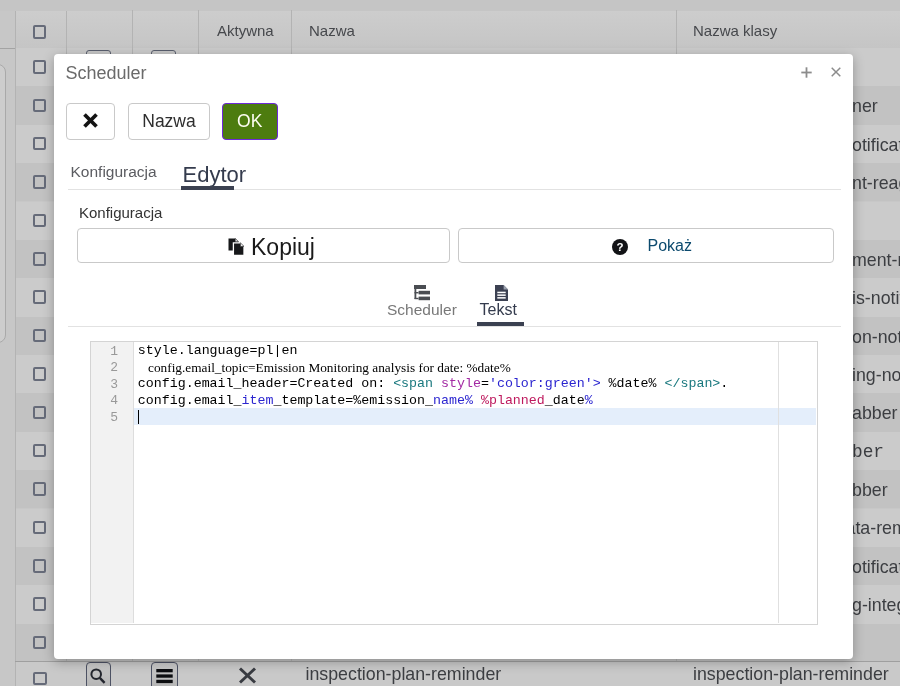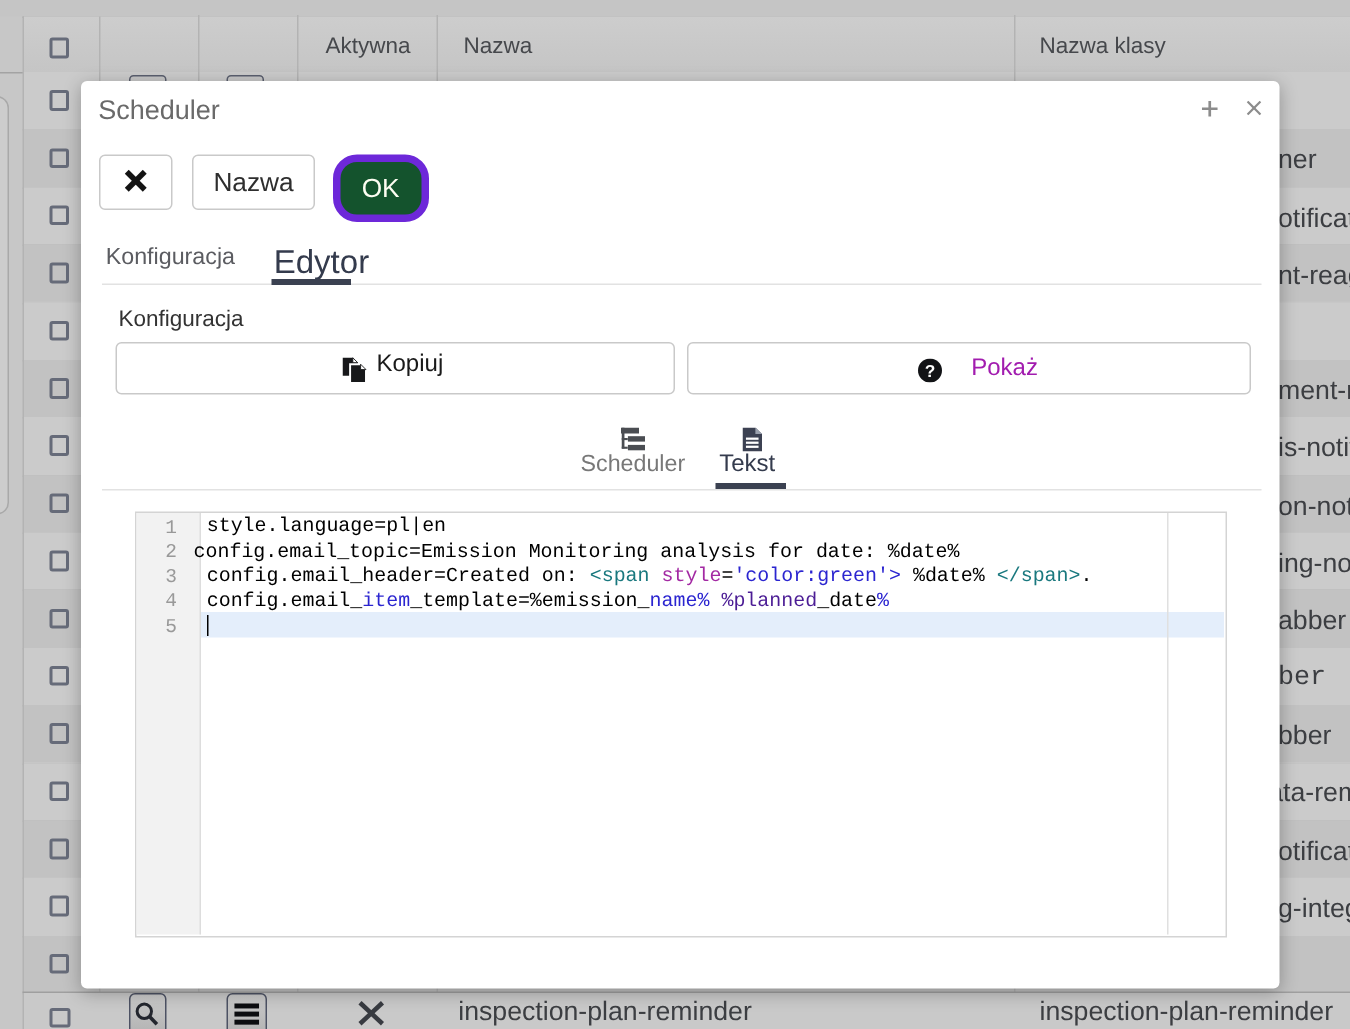--- a/index.html
+++ b/index.html
@@ -143,44 +143,44 @@
 </svg>
 
 <div class="abs" style="left:66.4px;top:103px;width:47px;height:34.5px;border:1px solid #c9c9c9;border-radius:4px;background:#fff;">
   <svg width="15" height="15" viewBox="0 0 15 15" style="position:absolute;left:16px;top:8.8px;">
     <line x1="1.5" y1="1.5" x2="13.5" y2="13.5" stroke="#131313" stroke-width="3.7"></line>
     <line x1="13.5" y1="1.5" x2="1.5" y2="13.5" stroke="#131313" stroke-width="3.7"></line>
   </svg>
 </div>
 <div class="abs" style="left:128px;top:103px;width:80px;height:34.5px;border:1px solid #c9c9c9;border-radius:4px;background:#fff;
      display:flex;align-items:center;justify-content:center;font-size:17.5px;color:#2e2e2e;">Nazwa</div>
-<div class="abs" style="left:222px;top:103px;width:53.5px;height:34.5px;border:5px solid #6d28d9;border-radius:16px;background:#14532d;
+<div class="abs" style="left:222px;top:103px;width:53.5px;height:34.5px;border:1px solid #6d28d9;border-radius:4px;background:#4d7c0f;
      display:flex;align-items:center;justify-content:center;font-size:17.5px;color:#fdfdf2;">OK</div>
 
 <div class="abs" style="left:70.5px;top:162.7px;font-size:15.5px;color:#5b5c61;">Konfiguracja</div>
 <div class="abs" style="left:182.5px;top:161.8px;font-size:22px;color:#343b4d;">Edytor</div>
 <div class="abs" style="left:68px;top:189px;width:773px;height:1px;background:#e2e2e2;"></div>
 <div class="abs" style="left:181px;top:186px;width:52.5px;height:4px;background:#3b4151;"></div>
 
 <div class="abs" style="left:79px;top:204.4px;font-size:15px;color:#333;">Konfiguracja</div>
 
 <div class="abs" style="left:77px;top:228px;width:371px;height:33px;border:1px solid #c9c9c9;border-radius:4px;background:#fff;"></div>
 <svg class="abs" style="left:227.5px;top:237.5px;" width="18" height="18" viewBox="0 0 18 18">
   <path d="M0.5 0.5 h6.7 l3.3 3.3 v8.7 h-10 z" fill="#17181a"></path>
   <path d="M7.2 0.5 l3.3 3.3 h-3.3 z" fill="#ffffff" stroke="#17181a" stroke-width="0.6"></path>
   <path d="M5.4 4.8 h7 l3.6 3.6 v8.9 h-10.6 z" fill="#17181a" stroke="#ffffff" stroke-width="1.3"></path>
   <path d="M12.4 4.8 l3.6 3.6 h-3.6 z" fill="#ffffff" stroke="#17181a" stroke-width="0.6"></path>
 </svg>
-<div class="abs" style="left:251px;top:233.8px;font-size:16px;color:#1a1a1a;">Kopiuj</div>
+<div class="abs" style="left:251px;top:233.8px;font-size:23px;color:#1a1a1a;">Kopiuj</div>
 <div class="abs" style="left:458px;top:228px;width:374px;height:33px;border:1px solid #c9c9c9;border-radius:4px;background:#fff;"></div>
 <svg class="abs" style="left:611.5px;top:239px;" width="16" height="16" viewBox="0 0 16 16">
   <circle cx="8" cy="8" r="8" fill="#121316"></circle>
   <text x="8" y="12.2" text-anchor="middle" font-family="Liberation Sans" font-size="11.5" font-weight="bold" fill="#ffffff">?</text>
 </svg>
-<div class="abs" style="left:633.5px;top:236.6px;font-size:16px;color:#a21caf;padding-left:14px;">Pokaż</div>
+<div class="abs" style="left:633.5px;top:236.6px;font-size:16px;color:#0c4a6e;padding-left:14px;">Pokaż</div>
 
 <svg class="abs" style="left:414px;top:285px;" width="17" height="16" viewBox="0 0 17 16">
   <rect x="0" y="0" width="12" height="4" fill="#4a4d52"></rect>
   <rect x="0.5" y="0" width="1.8" height="14" fill="#4a4d52"></rect>
   <rect x="0.5" y="7" width="4" height="1.4" fill="#4a4d52"></rect>
   <rect x="0.5" y="12.8" width="4" height="1.4" fill="#4a4d52"></rect>
   <rect x="4.6" y="5.8" width="11.4" height="3.6" fill="#4a4d52"></rect>
   <rect x="4.6" y="11.6" width="11.4" height="3.6" fill="#4a4d52"></rect>
 </svg>
 <div class="abs" style="left:387px;top:301.2px;font-size:15.5px;color:#787878;">Scheduler</div>
@@ -204,18 +204,18 @@
 
 <div id="gutter">
 <div class="abs" style="left:90px;width:28px;top:343.5px;text-align:right;font-family:'Liberation Mono',monospace;font-size:13px;color:#999;">1</div>
 <div class="abs" style="left:90px;width:28px;top:360.1px;text-align:right;font-family:'Liberation Mono',monospace;font-size:13px;color:#999;">2</div>
 <div class="abs" style="left:90px;width:28px;top:376.7px;text-align:right;font-family:'Liberation Mono',monospace;font-size:13px;color:#999;">3</div>
 <div class="abs" style="left:90px;width:28px;top:393.3px;text-align:right;font-family:'Liberation Mono',monospace;font-size:13px;color:#999;">4</div>
 <div class="abs" style="left:90px;width:28px;top:409.9px;text-align:right;font-family:'Liberation Mono',monospace;font-size:13px;color:#999;">5</div>
 </div>
 <div id="code">
 <div class="abs" style="left:137.8px;top:343.2px;font-family:'Liberation Mono',monospace;font-size:13.3px;color:#000;white-space:pre;">style.language=pl|en</div>
-<div class="abs" style="left:129px;top:359.8px;font-family:Liberation Mono, monospace;font-size:13.3px;color:#000;white-space:pre;">config.email_topic=Emission Monitoring analysis for date: %date%</div>
+<div class="abs" style="left:148px;top:359.8px;font-family:Liberation Serif, serif;font-size:13.3px;color:#000;white-space:pre;">config.email_topic=Emission Monitoring analysis for date: %date%</div>
 <div class="abs" style="left:137.8px;top:376.4px;font-family:'Liberation Mono',monospace;font-size:13.3px;color:#000;white-space:pre;">config.email_header=Created on: <span style="color:#19787e">&lt;span</span> <span style="color:#a329a3">style</span>=<span style="color:#2b25d0">'color:green'</span><span style="color:#2b25d0">&gt;</span> %date% <span style="color:#19787e">&lt;/span&gt;</span>.</div>
-<div class="abs" style="left:137.8px;top:393.0px;font-family:'Liberation Mono',monospace;font-size:13.3px;color:#000;white-space:pre;">config.email_<span style="color:#2b25d0">item</span>_template=%emission_<span style="color:#2b25d0">name%</span> <span style="color:#4c1d95">%planned</span>_date<span style="color:#2b25d0">%</span></div>
+<div class="abs" style="left:137.8px;top:393.0px;font-family:'Liberation Mono',monospace;font-size:13.3px;color:#000;white-space:pre;">config.email_<span style="color:#2b25d0">item</span>_template=%emission_<span style="color:#2b25d0">name%</span> <span style="color:#be185d">%planned</span>_date<span style="color:#2b25d0">%</span></div>
 </div>
 
 <div class="abs" style="left:137.5px;top:409.8px;width:1.6px;height:14px;background:#000;"></div>
 
 </body></html>

